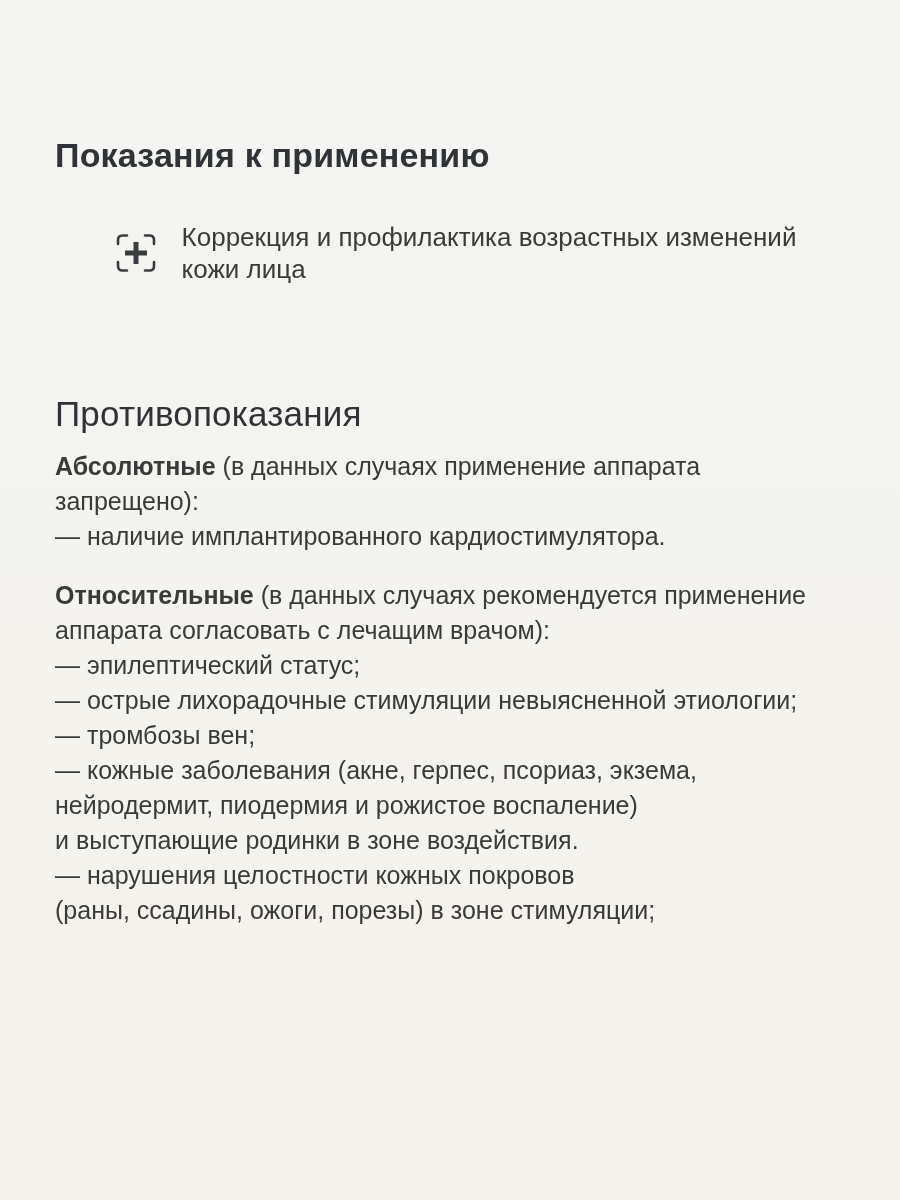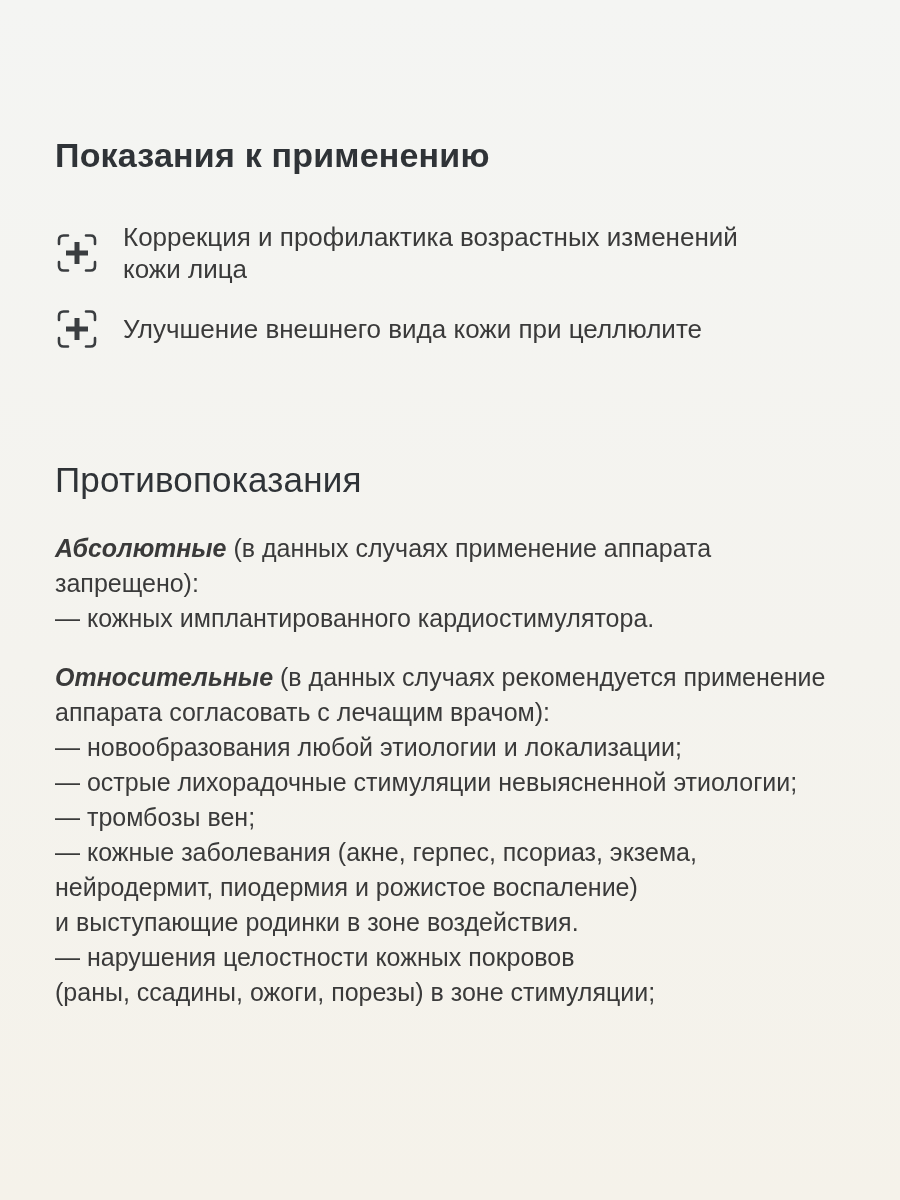--- a/index.html
+++ b/index.html
@@ -29,47 +29,48 @@
     color:var(--heading-color);
     letter-spacing:.2px;
     margin:0 0 46px 0;
   }
   h2.sec-title{
     font-size:35px;
     font-weight:400;
     line-height:1.2;
     color:var(--heading-color);
     letter-spacing:.2px;
-    margin:0 0 30px 0;
+    margin:0 0 14px 0;
   }
   .ind-item{
     display:flex;
     align-items:center;
     gap:24px;
     margin-bottom:22px;
+    justify-content:center;
   }
   .ind-icon{
     flex:0 0 44px;
     width:44px;height:44px;
   }
   .ind-text{
     font-size:26px;
     line-height:32px;
     white-space:pre-line;
   }
   .contra-section{
     margin-top:108px;
   }
   .contra-group{margin-bottom:24px;}
   .lead, .citem{
     font-size:25px;
     line-height:35px;
     white-space:pre-line;
   }
-  .lead b{font-weight:700;font-style:italic;}
+  .lead b{font-weight:700;}
 </style>
 </head>
 <body>
 
 <div class="page">
 
   <section>
     <h1 class="sec-title">Показания к применению</h1>
     <div id="indications-list">
   <div class="ind-item">
@@ -77,49 +78,39 @@
       <path d="M4 13 L4 9 Q4 4.5 8.5 4.5 L13 4.5" stroke="var(--icon-color)" stroke-width="2.6" stroke-linecap="round"></path>
       <path d="M31 4.5 L35.5 4.5 Q40 4.5 40 9 L40 13" stroke="var(--icon-color)" stroke-width="2.6" stroke-linecap="round"></path>
       <path d="M40 31 L40 35 Q40 39.5 35.5 39.5 L31 39.5" stroke="var(--icon-color)" stroke-width="2.6" stroke-linecap="round"></path>
       <path d="M13 39.5 L8.5 39.5 Q4 39.5 4 35 L4 31" stroke="var(--icon-color)" stroke-width="2.6" stroke-linecap="round"></path>
       <path d="M22 11 L22 33 M11 22 L33 22" stroke="var(--icon-color)" stroke-width="5"></path>
     </svg>
     <div class="ind-text">Коррекция и профилактика возрастных изменений
 кожи лица</div>
   </div>
 
-  <div class="ind-item">
-    <svg class="ind-icon" viewBox="0 0 44 44" fill="none" xmlns="http://www.w3.org/2000/svg">
-      <path d="M4 13 L4 9 Q4 4.5 8.5 4.5 L13 4.5" stroke="var(--icon-color)" stroke-width="2.6" stroke-linecap="round"></path>
-      <path d="M31 4.5 L35.5 4.5 Q40 4.5 40 9 L40 13" stroke="var(--icon-color)" stroke-width="2.6" stroke-linecap="round"></path>
-      <path d="M40 31 L40 35 Q40 39.5 35.5 39.5 L31 39.5" stroke="var(--icon-color)" stroke-width="2.6" stroke-linecap="round"></path>
-      <path d="M13 39.5 L8.5 39.5 Q4 39.5 4 35 L4 31" stroke="var(--icon-color)" stroke-width="2.6" stroke-linecap="round"></path>
-      <path d="M22 11 L22 33 M11 22 L33 22" stroke="var(--icon-color)" stroke-width="5"></path>
-    </svg>
-    <div class="ind-text">Улучшение внешнего вида кожи при целлюлите</div>
-  </div>
 </div>
   </section>
 
   <section class="contra-section">
     <h2 class="sec-title">Противопоказания</h2>
 
     <div class="contra-group">
       <p class="lead"><b>Абсолютные</b><span> (в данных случаях применение аппарата
 запрещено):</span></p>
       <div id="absolute-items">
-          <div class="citem">— кожных имплантированного кардиостимулятора.</div>
+          <div class="citem">— наличие имплантированного кардиостимулятора.</div>
         </div>
     </div>
 
     <div class="contra-group">
       <p class="lead"><b>Относительные</b><span> (в данных случаях рекомендуется применение
 аппарата согласовать с лечащим врачом):</span></p>
       <div id="relative-items">
-          <div class="citem">— новообразования любой этиологии и локализации;</div>
+          <div class="citem">— эпилептический статус;</div>
           <div class="citem">— острые лихорадочные стимуляции невыясненной этиологии;</div>
           <div class="citem">— тромбозы вен;</div>
           <div class="citem">— кожные заболевания (акне, герпес, псориаз, экзема,
 нейродермит, пиодермия и рожистое воспаление)
 и выступающие родинки в зоне воздействия.</div>
           <div class="citem">— нарушения целостности кожных покровов
 (раны, ссадины, ожоги, порезы) в зоне стимуляции;</div>
         </div>
     </div>
   </section>

